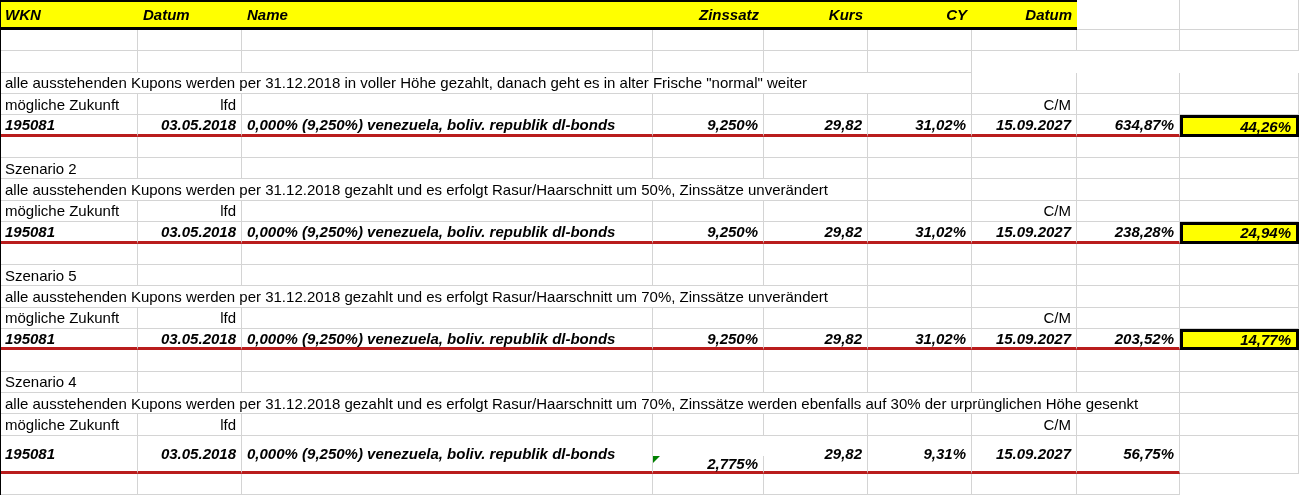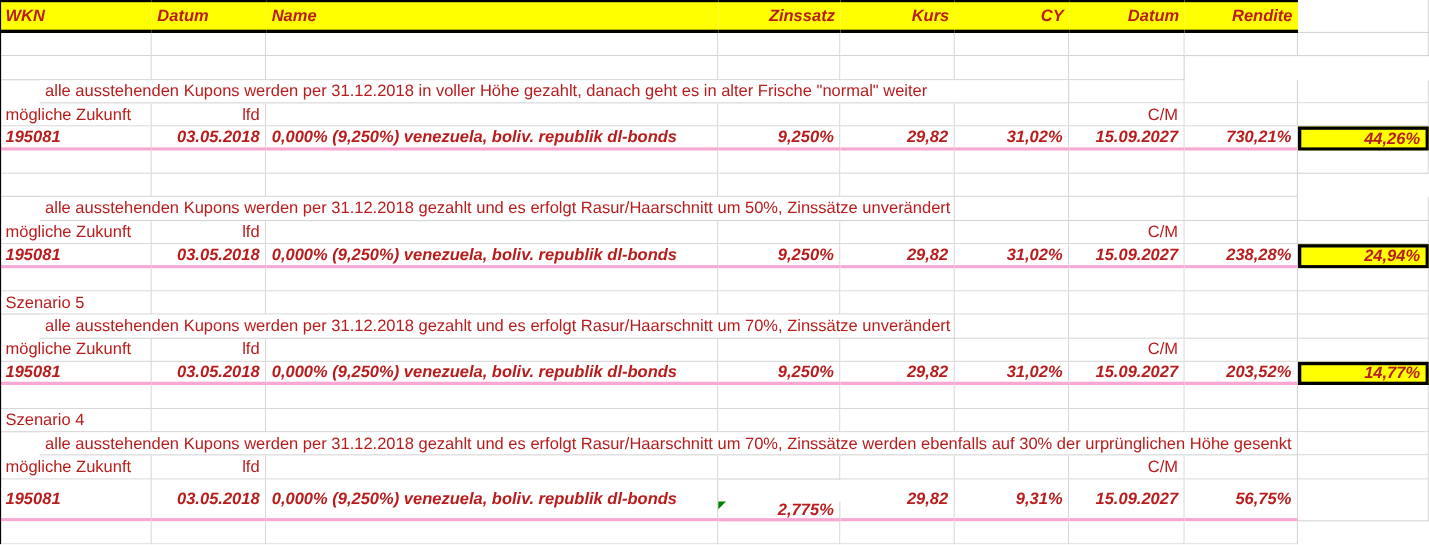--- a/index.html
+++ b/index.html
@@ -4,21 +4,21 @@
 <style>
   html,body{margin:0;padding:0;background:#fff;}
   .sheet{
     position:relative;
     width:1299px;height:495px;
     display:grid;
     grid-template-columns:138px 104px 411px 111px 104px 104px 105px 103px 119px;
     grid-template-rows:30px repeat(21,1fr);
     background:#fff;
     font-family:"Liberation Sans",sans-serif;
-    font-size:15px;color:#b91c1c;
+    font-size:15px;color:#000000;
     overflow:hidden;
   }
   .c{
     box-sizing:border-box;
     border-right:1px solid #d4d4d4;
     border-bottom:1px solid #d4d4d4;
     padding:0 5px;
     display:flex;align-items:center;
     white-space:nowrap;
     background:#fff;
@@ -26,23 +26,23 @@
   }
   .r{justify-content:flex-end;}
   .bi{font-weight:700;font-style:italic;}
   .h{
     background:#ffff00;
     border-right:none;
     border-top:2px solid #000;
     border-bottom:3px solid #000;
     font-weight:700;font-style:italic;
   }
-  .desc{overflow:visible;z-index:2;margin-left:36px;}
+  .desc{overflow:visible;z-index:2;}
   .name{overflow:hidden;}
-  .db{border-bottom:3px solid #f9a8d4;}
+  .db{border-bottom:3px solid #b91c1c;}
   .hl{
     background:#ffff00;
     border:3px solid #000;
     justify-content:flex-end;
     font-weight:700;font-style:italic;padding-left:37px;
   }
   .notecell{position:relative;margin-top:20px;}
   .note{
     position:absolute;top:0;left:0;
     width:0;height:0;
@@ -60,21 +60,20 @@
 <div class="sheet">
   <div class="left-edge"></div>
 
   <div class="c h">WKN</div>
   <div class="c h">Datum</div>
   <div class="c h">Name</div>
   <div class="c h r">Zinssatz</div>
   <div class="c h r">Kurs</div>
   <div class="c h r">CY</div>
   <div class="c h r">Datum</div>
-  <div class="c h r">Rendite</div>
 
   <div class="c"></div>
     <div class="c"></div>
     <div class="c"></div>
     <div class="c"></div>
     <div class="c"></div>
     <div class="c"></div>
     <div class="c"></div>
     <div class="c"></div>
     <div class="c"></div>
@@ -103,32 +102,33 @@
   <div class="c"></div>
     <div class="c"></div>
 
   <div class="c bi db">195081</div>
   <div class="c bi db r">03.05.2018</div>
   <div class="c bi db name">0,000% (9,250%) venezuela, boliv. republik dl-bonds</div>
   <div class="c bi db r">9,250%</div>
   <div class="c bi db r">29,82</div>
   <div class="c bi db r">31,02%</div>
   <div class="c bi db r">15.09.2027</div>
-  <div class="c bi db r">730,21%</div>
+  <div class="c bi db r">634,87%</div>
   <div class="c hl">44,26%</div>
 
   <div class="c"></div>
     <div class="c"></div>
     <div class="c"></div>
     <div class="c"></div>
     <div class="c"></div>
     <div class="c"></div>
     <div class="c"></div>
     <div class="c"></div>
     <div class="c"></div>
+  <div class="c">Szenario 2</div>
   <div class="c"></div>
     <div class="c"></div>
     <div class="c"></div>
     <div class="c"></div>
     <div class="c"></div>
     <div class="c"></div>
     <div class="c"></div>
     <div class="c"></div>
   <div class="c desc" style="grid-column:span 5">alle ausstehenden Kupons werden per 31.12.2018 gezahlt und es erfolgt Rasur/Haarschnitt um 50%, Zinssätze unverändert</div>
   <div class="c"></div>

